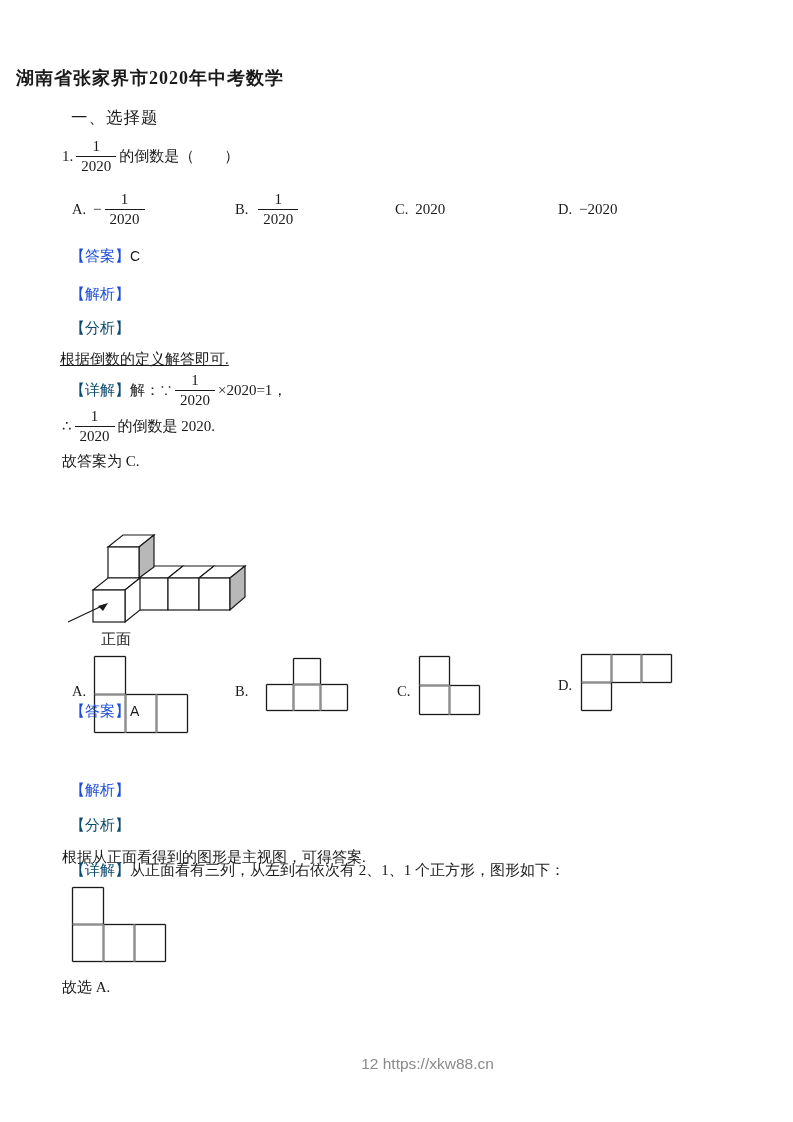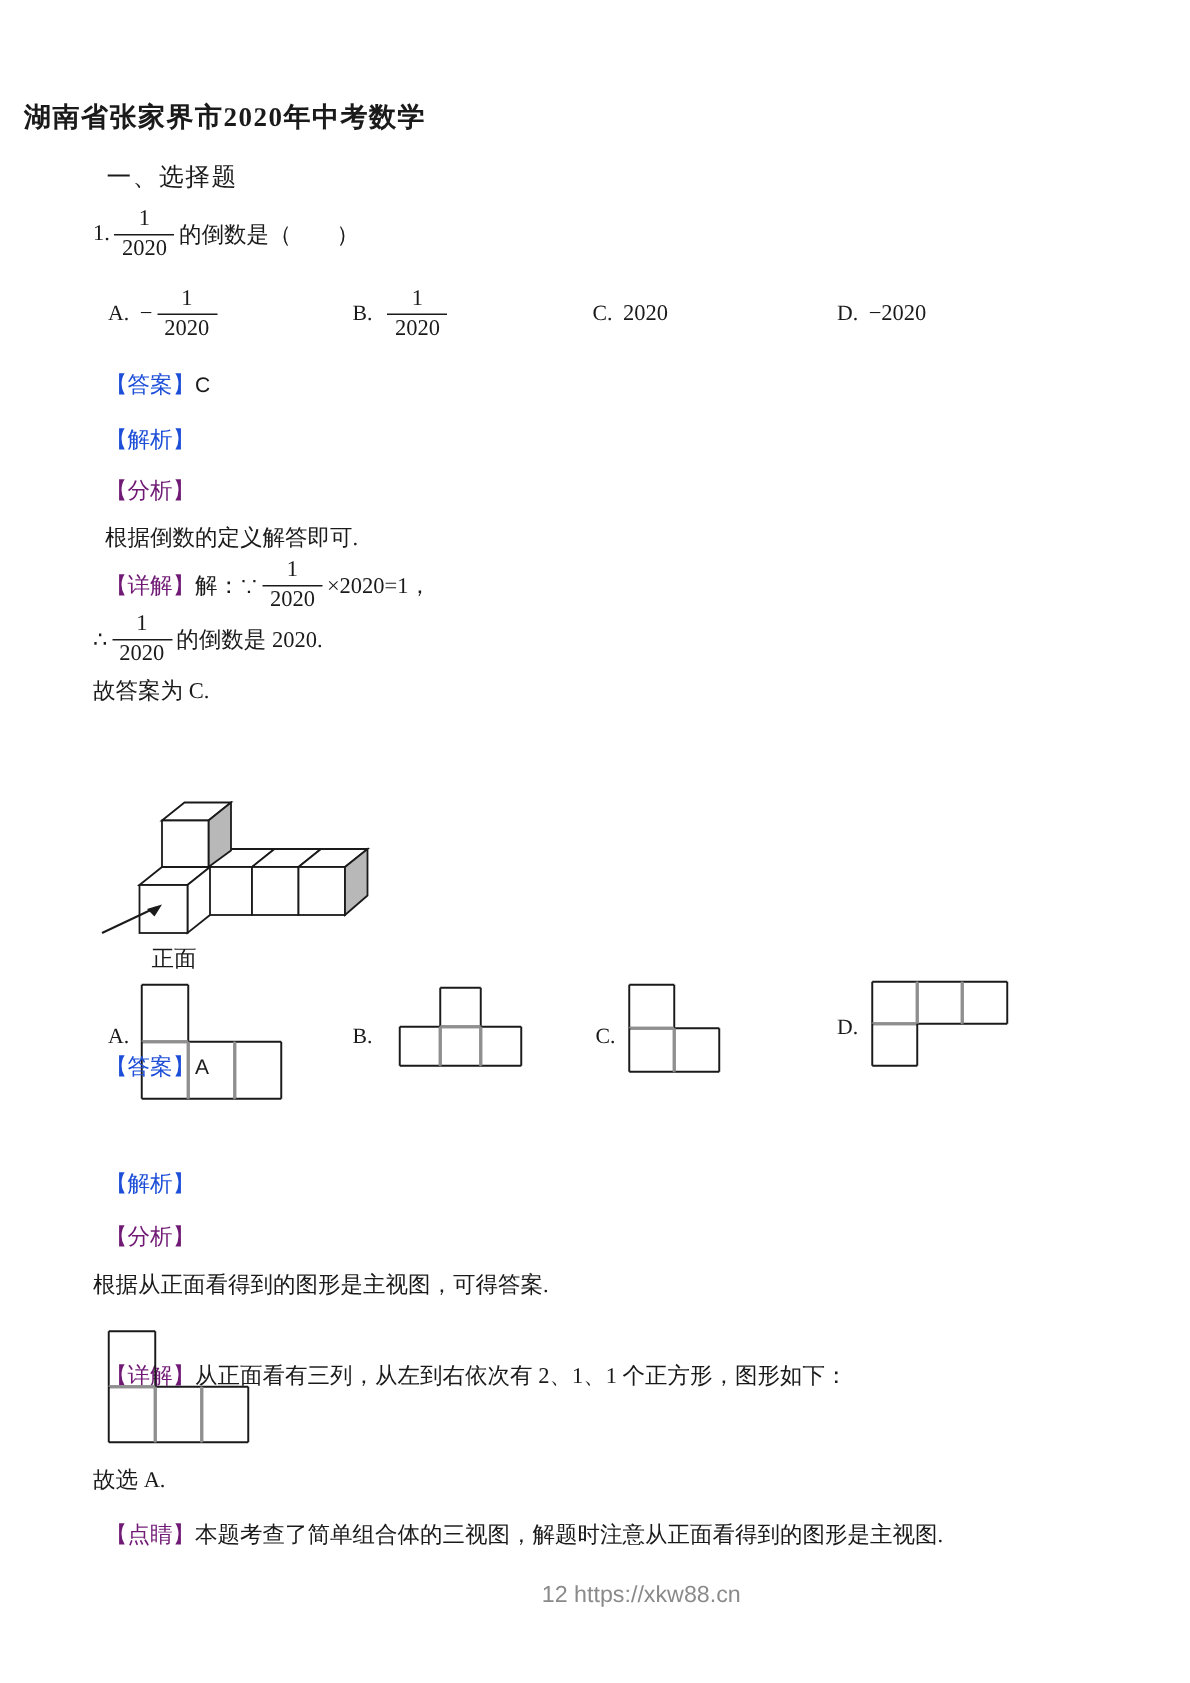--- a/index.html
+++ b/index.html
@@ -1,20 +1,20 @@
 <!DOCTYPE html>
 <html><head>
 <meta charset="utf-8">
 <style>
   html,body{margin:0;padding:0;background:#ffffff;}
   #page{position:relative;width:793px;height:1122px;background:#ffffff;overflow:hidden;
         font-family:"Liberation Serif","DejaVu Serif",serif;color:#1a1a1a;}
   .line{position:absolute;font-size:15px;line-height:20px;white-space:nowrap;color:#1a1a1a;}
   .tag-teal{color:#1d4ed8;}
-  .tag-black{color:#701a75;}
+  .tag-black{color:#0c4a6e;}
   .title{position:absolute;top:66px;left:16px;width:100%;text-align:left;
          font-size:18px;font-weight:bold;letter-spacing:1px;}
   .sec-head{position:absolute;left:71px;top:107px;font-size:16.5px;font-weight:normal;letter-spacing:1px;}
   .vrow{position:absolute;display:inline-flex;align-items:center;white-space:nowrap;font-size:15px;}
   .frac{display:inline-block;text-align:center;vertical-align:middle;margin:0 3px;}
   .frac .num{display:block;font-size:15px;line-height:19px;padding:0 5px;}
   .frac .den{display:block;font-size:15px;line-height:19px;padding:0 5px;border-top:1.2px solid #1a1a1a;}
   .optlab{font-size:14.5px;margin-right:7px;}
   .shape{position:absolute;}
   .shape svg{display:block;}
@@ -65,21 +65,21 @@
 
   <div class="line" style="left:70px;top:246px;">
     <span class="tag-teal">【答案】</span><span style="font-family:'Liberation Sans',sans-serif;font-size:14px;">C</span>
   </div>
   <div class="line" style="left:70px;top:284px;">
     <span class="tag-teal">【解析】</span>
   </div>
   <div class="line" style="left:70px;top:318px;">
     <span class="tag-black">【分析】</span>
   </div>
-  <div class="line" style="left:70px;top:349px;">根据倒数的定义解答即可.</div>
+  <div class="line" style="left:60px;top:349px;text-decoration:underline;">根据倒数的定义解答即可.</div>
 
   <div class="vrow" style="left:70px;top:368px;height:44px;">
     <span class="tag-black">【详解】</span>
     <span>解：∵</span>
     <span class="frac">
       <span class="num">1</span>
       <span class="den">2020</span>
     </span>
     <span>×2020=1，</span>
   </div>
@@ -212,21 +212,21 @@
   <div class="line" style="left:70px;top:701px;text-align:center;">
     <span class="tag-teal">【答案】</span><span style="font-family:'Liberation Sans',sans-serif;font-size:14px;">A</span>
   </div>
   <div class="line" style="left:70px;top:780px;">
     <span class="tag-teal">【解析】</span>
   </div>
   <div class="line" style="left:70px;top:815px;">
     <span class="tag-black">【分析】</span>
   </div>
   <div class="line" style="left:62px;top:847px;">根据从正面看得到的图形是主视图，可得答案.</div>
-  <div class="line" style="left:70px;top:908px;">
+  <div class="line" style="left:70px;top:860px;">
     <span class="tag-black">【详解】</span><span>从正面看有三列，从左到右依次有 2、1、1 个正方形，图形如下：</span>
   </div>
 
   <div class="shape" style="left:71px;top:886px;">
       <svg width="96" height="77">
         <line x1="1.5" y1="1.5" x2="32.5" y2="1.5" stroke="#1a1a1a" stroke-width="1.3"></line>
         <line x1="1.5" y1="38.5" x2="32.5" y2="38.5" stroke="#8f8f8f" stroke-width="2"></line>
         <line x1="1.5" y1="1.5" x2="1.5" y2="38.5" stroke="#1a1a1a" stroke-width="1.3"></line>
         <line x1="32.5" y1="1.5" x2="32.5" y2="38.5" stroke="#1a1a1a" stroke-width="1.3"></line>
         <line x1="1.5" y1="38.5" x2="32.5" y2="38.5" stroke="#8f8f8f" stroke-width="2"></line>
@@ -238,19 +238,16 @@
         <line x1="32.5" y1="38.5" x2="32.5" y2="75.5" stroke="#8f8f8f" stroke-width="2"></line>
         <line x1="63.5" y1="38.5" x2="63.5" y2="75.5" stroke="#8f8f8f" stroke-width="2"></line>
         <line x1="63.5" y1="38.5" x2="94.5" y2="38.5" stroke="#1a1a1a" stroke-width="1.3"></line>
         <line x1="63.5" y1="75.5" x2="94.5" y2="75.5" stroke="#1a1a1a" stroke-width="1.3"></line>
         <line x1="63.5" y1="38.5" x2="63.5" y2="75.5" stroke="#8f8f8f" stroke-width="2"></line>
         <line x1="94.5" y1="38.5" x2="94.5" y2="75.5" stroke="#1a1a1a" stroke-width="1.3"></line>
       </svg>
     </div>
 
   <div class="line" style="left:62px;top:977px;">故选 A.</div>
-  <div class="line" style="left:70px;top:1014px;">
-    <span class="tag-black">【点睛】</span><span>本题考查了简单组合体的三视图，解题时注意从正面看得到的图形是主视图.</span>
-  </div>
 
   <div class="footer">12 https://xkw88.cn</div>
 
 </div>
 
 </body></html>

